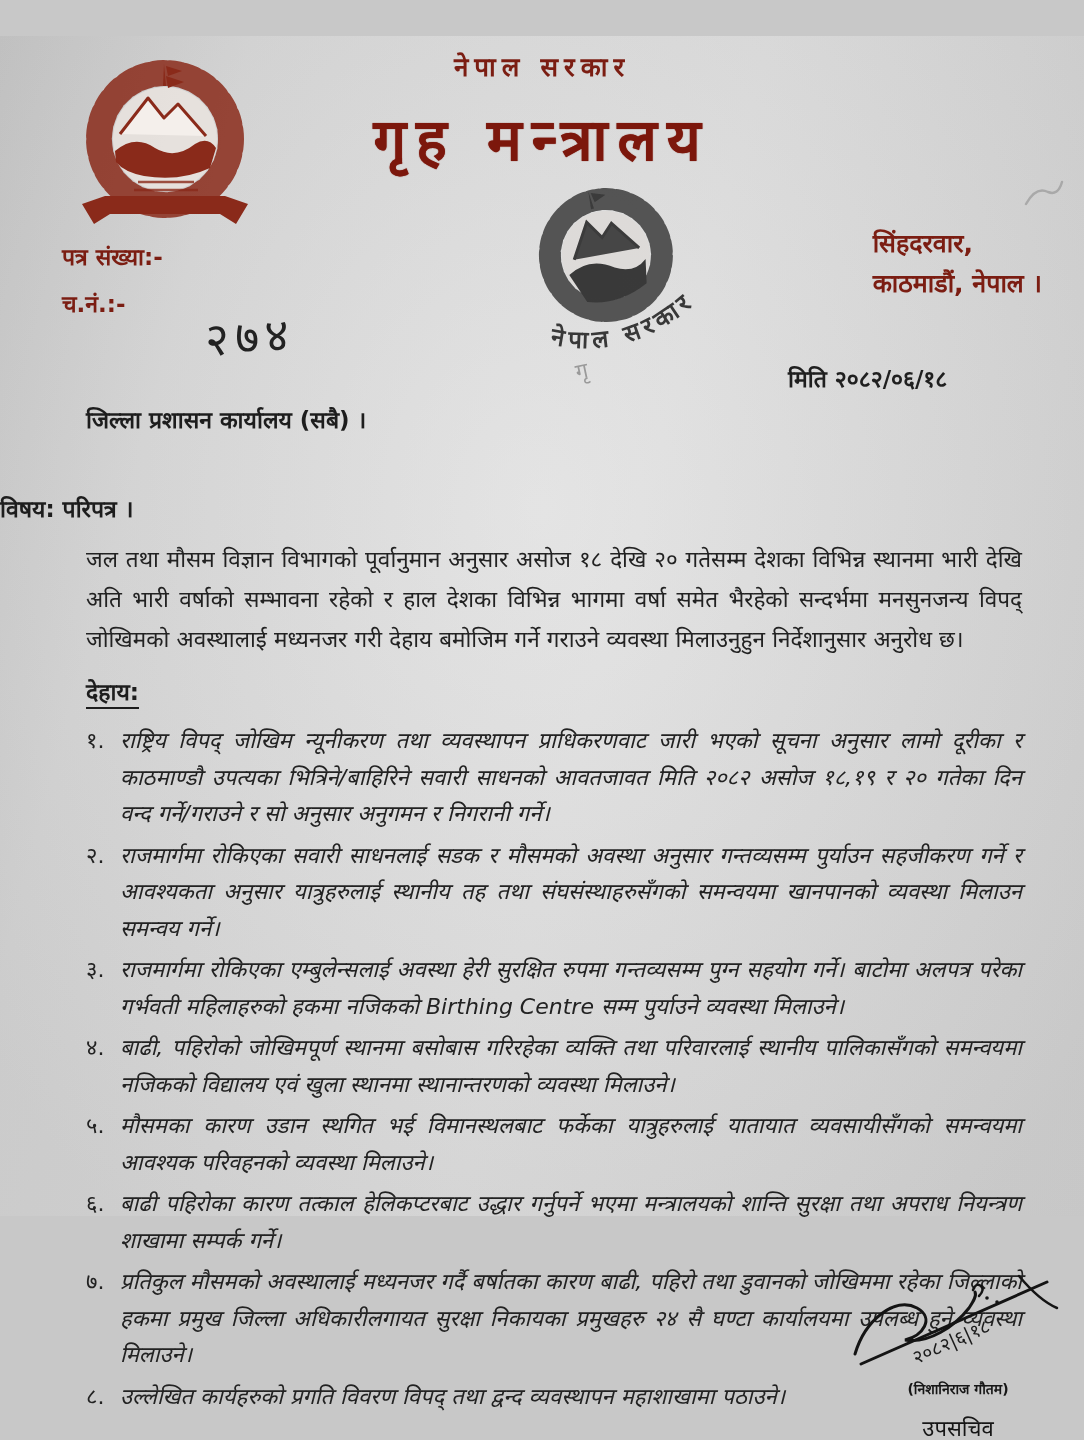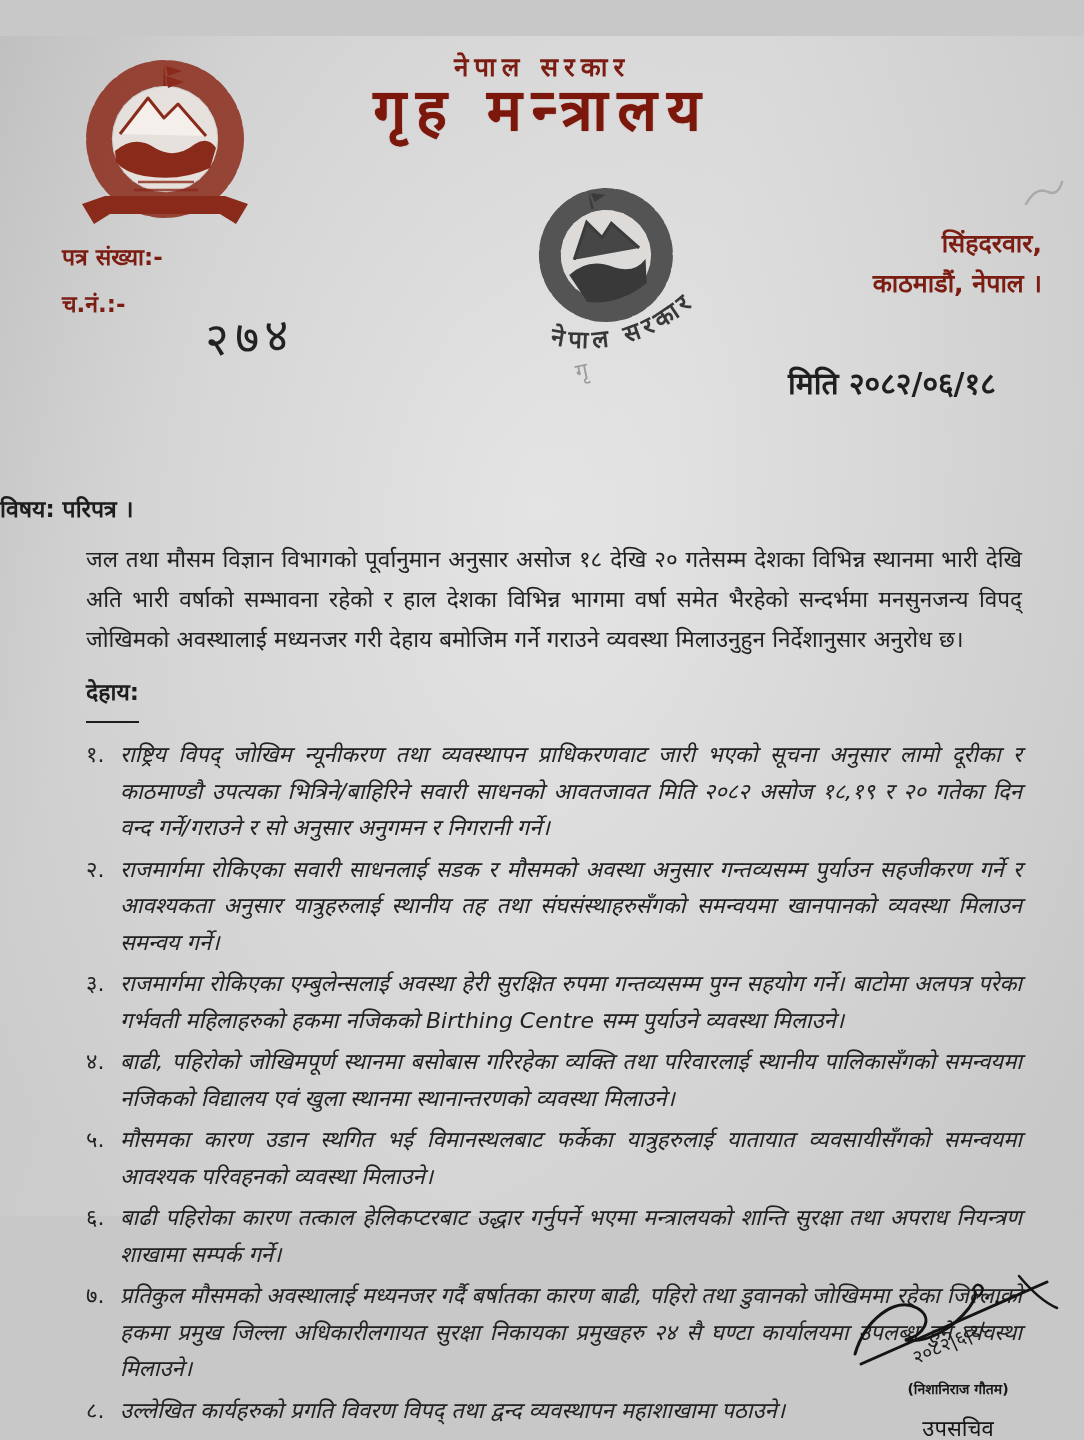--- a/index.html
+++ b/index.html
@@ -15,43 +15,43 @@
     background:linear-gradient(105deg,#c9c9c9 0%,#d6d6d6 18%,#dcdcdc 55%,#d2d2d2 100%);
     color:#262626;
     margin-top:36px;
   }
   .page:before{content:"";position:absolute;inset:0;
     background:radial-gradient(ellipse at 50% 40%,rgba(255,255,255,.25),rgba(0,0,0,.05) 90%);
     pointer-events:none;}
   .abs{position:absolute;}
   .gov-name{top:12px;left:0;right:0;text-align:center;
     font-size:26px;font-weight:bold;color:#7b1d12;letter-spacing:6px;}
-  .ministry{top:32px;left:0;right:0;text-align:center;
+  .ministry{top:62px;left:0;right:0;text-align:center;
     font-size:58px;font-weight:bold;color:#7c170c;letter-spacing:10px;
     text-shadow:0 0 1px #7c170c;}
   .crest{top:20px;left:60px;width:210px;height:180px;}
   .stamp{top:138px;left:498px;width:230px;height:215px;opacity:.92;}
-  .addr-block{top:188px;right:42px;text-align:right;
+  .addr-block{top:188px;right:42px;text-align:left;
     font-size:25px;font-weight:bold;color:#7b1d12;line-height:40px;}
   .ref-block{top:198px;left:62px;font-size:23px;font-weight:bold;
     color:#7b1d12;line-height:46px;}
   .ref-line{margin-bottom:1px;}
   .hand-number{top:268px;left:205px;font-size:46px;color:#222;
     transform:rotate(-4deg);font-weight:normal;letter-spacing:6px;}
-  .date-line{top:326px;left:788px;font-size:30px;font-weight:bold;color:#1f1f1f;}
+  .date-line{top:326px;left:788px;font-size:23px;font-weight:bold;color:#1f1f1f;}
   .addressee{top:366px;left:86px;font-size:23px;font-weight:bold;
     color:#1d1d1d;line-height:37px;}
   .subject{top:456px;left:0;right:0;text-align:left;
     font-size:23px;font-weight:bold;color:#1d1d1d;}
   .flow{top:503px;left:86px;right:62px;}
   .body-par{font-size:22.5px;line-height:40px;color:#222;
     text-align:justify;font-weight:400;margin:0;}
   .list-heading{display:inline-block;margin-top:16px;font-size:23px;
     font-weight:bold;color:#1d1d1d;border-bottom:2px solid #1d1d1d;
-    padding-bottom:14px;}
+    padding-bottom:0;}
   .items{margin-top:14px;}
   .item{display:flex;font-size:22px;line-height:36.5px;color:#222;
     margin-bottom:5px;font-weight:500;}
   .item .num{flex:0 0 34px;}
   .item .txt{flex:1;text-align:justify;font-style:italic;}
   .sig-block{top:1232px;left:848px;width:220px;text-align:center;}
   .sig-svg{width:215px;height:105px;}
   .sig-name{font-size:14px;font-weight:bold;color:#161616;margin-top:2px;white-space:nowrap;}
   .sig-title{font-size:22px;font-weight:normal;color:#161616;margin-top:14px;}
   .pen-mark{top:140px;left:1018px;width:50px;height:40px;opacity:.55;}
@@ -115,20 +115,21 @@
 
   <div class="abs ref-block">
     <div class="ref-line">पत्र संख्या:-</div>
     <div class="ref-line">च.नं.:-</div>
   </div>
   <div class="abs hand-number">२७४</div>
 
   <div class="abs date-line">मिति २०८२/०६/१८</div>
 
   <div class="abs addressee">
+    <div>जिल्ला प्रशासन कार्यालय (सबै) ।</div>
   </div>
 
   <div class="abs subject">विषय: परिपत्र ।</div>
 
   <div class="abs flow">
     <p class="body-par">जल तथा मौसम विज्ञान विभागको पूर्वानुमान अनुसार असोज १८ देखि २० गतेसम्म देशका विभिन्न स्थानमा भारी देखि अति भारी वर्षाको सम्भावना रहेको र हाल देशका विभिन्न भागमा वर्षा समेत भैरहेको सन्दर्भमा मनसुनजन्य विपद् जोखिमको अवस्थालाई मध्यनजर गरी देहाय बमोजिम गर्ने गराउने व्यवस्था मिलाउनुहुन निर्देशानुसार अनुरोध छ।</p>
     <div class="list-heading">देहाय:</div>
     <div class="items">
       <div class="item">
         <span class="num">१.</span>

